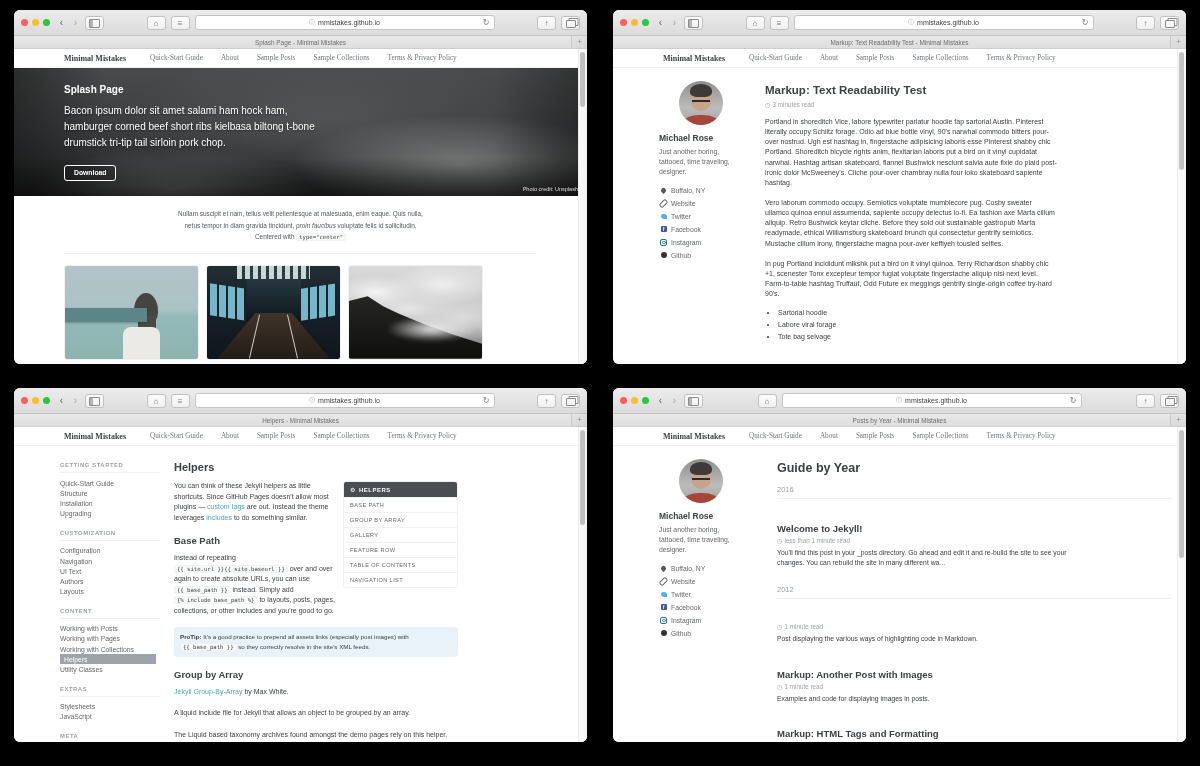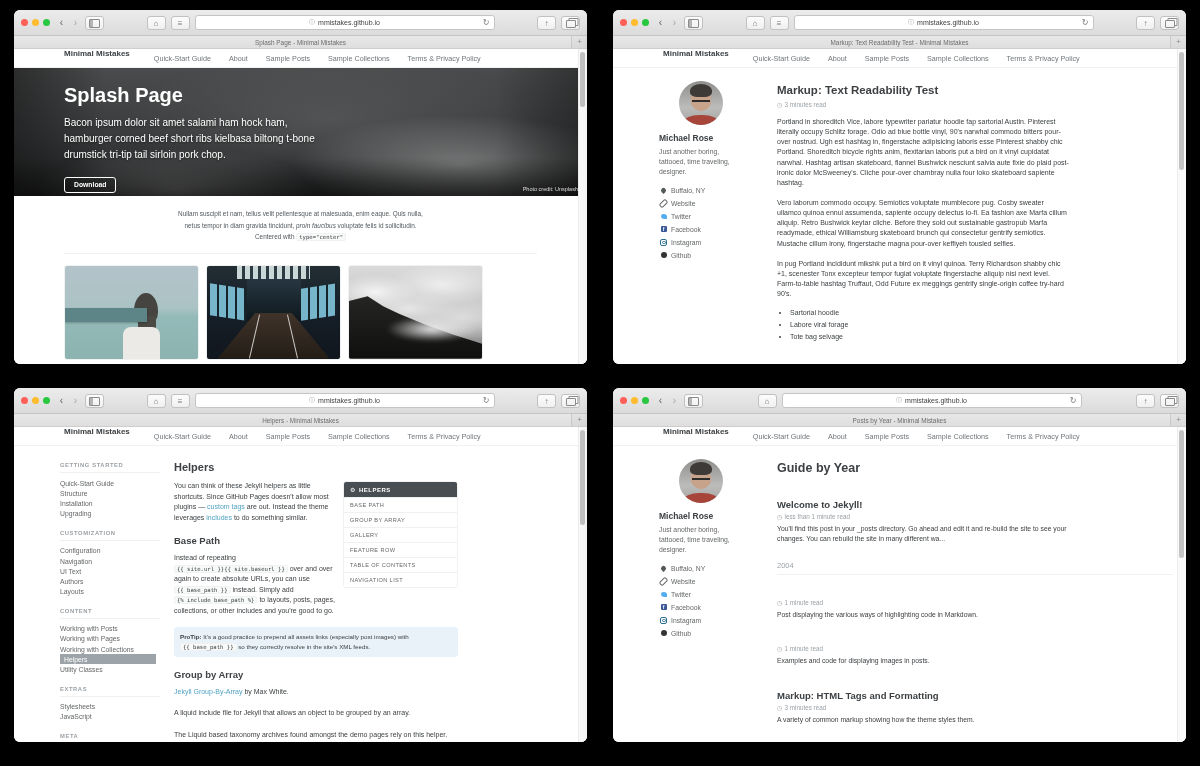--- a/index.html
+++ b/index.html
@@ -20,21 +20,21 @@
   .chrome-center{flex:1;display:flex;align-items:center;justify-content:center;gap:5px;}
   .urlfield{width:300px;height:15px;border:1px solid #c6c5c5;border-radius:3px;background:#fff;display:flex;align-items:center;justify-content:center;gap:3px;font-size:7px;color:#3f3f3f;position:relative;box-sizing:border-box;}
   .url-secure{font-size:6px;color:#8f8f8f;}
   .url-refresh{position:absolute;right:4px;font-size:8px;color:#7a7a7a;}
   .tabbar{height:13px;background:linear-gradient(#e8e8e8,#dedede);border-bottom:1px solid #cecece;display:flex;align-items:center;justify-content:center;position:relative;box-sizing:border-box;}
   .tabtitle{font-size:6.4px;color:#6d6d6d;}
   .newtab{position:absolute;right:0;top:0;bottom:0;width:15px;border-left:1px solid #c9c9c9;text-align:center;line-height:12px;color:#8a8a8a;font-size:8px;background:linear-gradient(#e3e3e3,#d9d9d9);}
   .site{position:relative;height:315px;background:#fff;overflow:hidden;}
 
   
-  .masthead{height:18px;display:flex;padding-left:50px;border-bottom:1px solid #f0f1f1;background:#fff;}
+  .masthead{height:18px;display:flex;align-items:center;padding-left:50px;border-bottom:1px solid #f0f1f1;background:#fff;font-family:Liberation Serif, serif;}
   .brand{font-size:8px;font-weight:bold;color:#3d4144;margin-right:24px;}
   .mnav{display:flex;align-items:center;}
   .mnav span{font-size:7.2px;color:#70767a;margin-right:18px;white-space:nowrap;}
 
   
   .vscroll{position:absolute;top:0;right:0;bottom:0;width:8px;background:#fafafa;border-left:1px solid #ececec;}
   .vthumb{position:absolute;left:1px;width:5px;border-radius:2.5px;background:#c3c3c3;}
 
   
   .readtime{font-size:6.3px;color:#9ba1a6;}
@@ -44,21 +44,21 @@
 
   
   .hero{position:relative;height:128px;color:#fff;overflow:hidden;background:
     linear-gradient(0deg, rgba(5,5,5,.5), rgba(5,5,5,0) 30%),
     linear-gradient(90deg, rgba(8,8,8,.45) 0%, rgba(8,8,8,0) 16%, rgba(8,8,8,0) 84%, rgba(8,8,8,.4) 100%),
     radial-gradient(ellipse 240px 70px at 78% 75%, rgba(185,185,185,.5), rgba(185,185,185,0) 70%),
     radial-gradient(ellipse 200px 60px at 28% 95%, rgba(150,150,150,.45), rgba(150,150,150,0) 70%),
     radial-gradient(ellipse 300px 90px at 55% 40%, rgba(120,120,120,.35), rgba(120,120,120,0) 70%),
     linear-gradient(180deg,#4a4b4c 0%,#3a3c3d 50%,#232425 100%);}
   .hero-in{padding:16px 0 0 50px;}
-  .hero-title{font-size:20px;font-weight:bold;margin:0 0 8px;}
+  .hero-title{font-size:10px;font-weight:bold;margin:0 0 8px;}
   .hero-excerpt{font-size:10px;line-height:1.6;width:258px;margin:0 0 10px;text-shadow:0 1px 2px rgba(0,0,0,.5);}
   .btn-dl{display:inline-block;border:1px solid #fff;border-radius:3px;padding:3.5px 9px;font-size:6.8px;font-weight:bold;color:#fff;background:rgba(0,0,0,.12);}
   .credit{position:absolute;right:9px;bottom:4px;font-size:5.5px;color:rgba(255,255,255,.82);}
   .splash-main{padding:12px 50px 0 50px;}
   .intro{width:260px;margin:0 auto;text-align:center;font-size:6.4px;line-height:1.8;color:#53585c;}
   .intro .it{font-style:italic;}
   .divider{border-top:1px solid #f0f1f1;margin:10px 0 11px;}
   .features{display:flex;gap:7px;}
   .feature{width:135px;height:95px;border-radius:3px;position:relative;overflow:hidden;border:1px solid #f0f1f1;box-sizing:border-box;}
   .feature i{position:absolute;display:block;}
@@ -101,21 +101,21 @@
   .aic i{display:block;font-style:normal;}
   .aic-pin i{width:5px;height:5px;background:#53585b;border-radius:50% 50% 50% 0;transform:rotate(-45deg);}
   .aic-link i{width:7px;height:3px;border:1px solid #646769;border-radius:2px;transform:rotate(-45deg);}
   .aic-tw i{width:6px;height:5px;background:#55acee;border-radius:70% 90% 20% 95%;}
   .aic-fb i{width:6px;height:6px;background:#3b5998;border-radius:1px;color:#fff;font-size:5px;line-height:6px;text-align:center;font-weight:bold;}
   .aic-ig i{width:5px;height:5px;border:1px solid #2e6e92;border-radius:2px;position:relative;}
   .aic-ig i::after{content:"";position:absolute;top:1px;left:1px;width:1.5px;height:1.5px;border:0.8px solid #2e6e92;border-radius:50%;}
   .aic-gh i{width:6px;height:6px;background:#333;border-radius:50%;}
 
   
-  .article{margin-left:18px;width:402px;}
+  .article{margin-left:6px;width:402px;}
   .ptitle{font-size:11.5px;font-weight:bold;color:#3d4144;margin:3px 0 5px;}
   .article .readtime{margin-bottom:9px;display:block;}
   .article p.body{font-size:7px;line-height:1.45;color:#3d4144;width:292px;margin:0 0 10px;}
   .article h2{font-size:9.5px;font-weight:bold;color:#3d4144;border-bottom:1px solid #f0f1f1;padding-bottom:5px;margin:13px 0 8px;width:396px;}
   .article ul{margin:0 0 0 13px;padding:0;width:292px;}
   .article li{font-size:7px;color:#3d4144;margin-bottom:5px;}
 
   
   .pcol{margin-left:18px;width:402px;}
   .br-title{font-size:12.5px;font-weight:bold;margin:2px 0 3px;color:#3d4144;}
@@ -492,31 +492,33 @@
             <div class="alink">
                 <span class="aic aic-gh">
                   <i></i>
                 </span>
                 <span>Github</span>
               </div>
           </div>
         </div>
         <div class="pcol">
           <div class="br-title">Guide by Year</div>
+          <div class="year">2016</div>
           <div class="post">
             <h3>Welcome to Jekyll!</h3>
             <span class="readtime"><span class="clk">◷</span><span>less than 1 minute read</span></span>
             <p>You'll find this post in your _posts directory. Go ahead and edit it and re-build the site to see your changes. You can rebuild the site in many different wa...</p>
           </div>
-          <div class="year">2004</div>
+          <div class="year">2012</div>
           <div class="post">
             <span class="readtime"><span class="clk">◷</span><span>1 minute read</span></span>
             <p>Post displaying the various ways of highlighting code in Markdown.</p>
           </div>
           <div class="post">
+            <h3>Markup: Another Post with Images</h3>
             <span class="readtime"><span class="clk">◷</span><span>1 minute read</span></span>
             <p>Examples and code for displaying images in posts.</p>
           </div>
           <div class="post">
             <h3>Markup: HTML Tags and Formatting</h3>
             <span class="readtime"><span class="clk">◷</span><span>3 minutes read</span></span>
             <p>A variety of common markup showing how the theme styles them.</p>
           </div>
           <div class="post">
             <h3>Markup: Image Alignment</h3>

